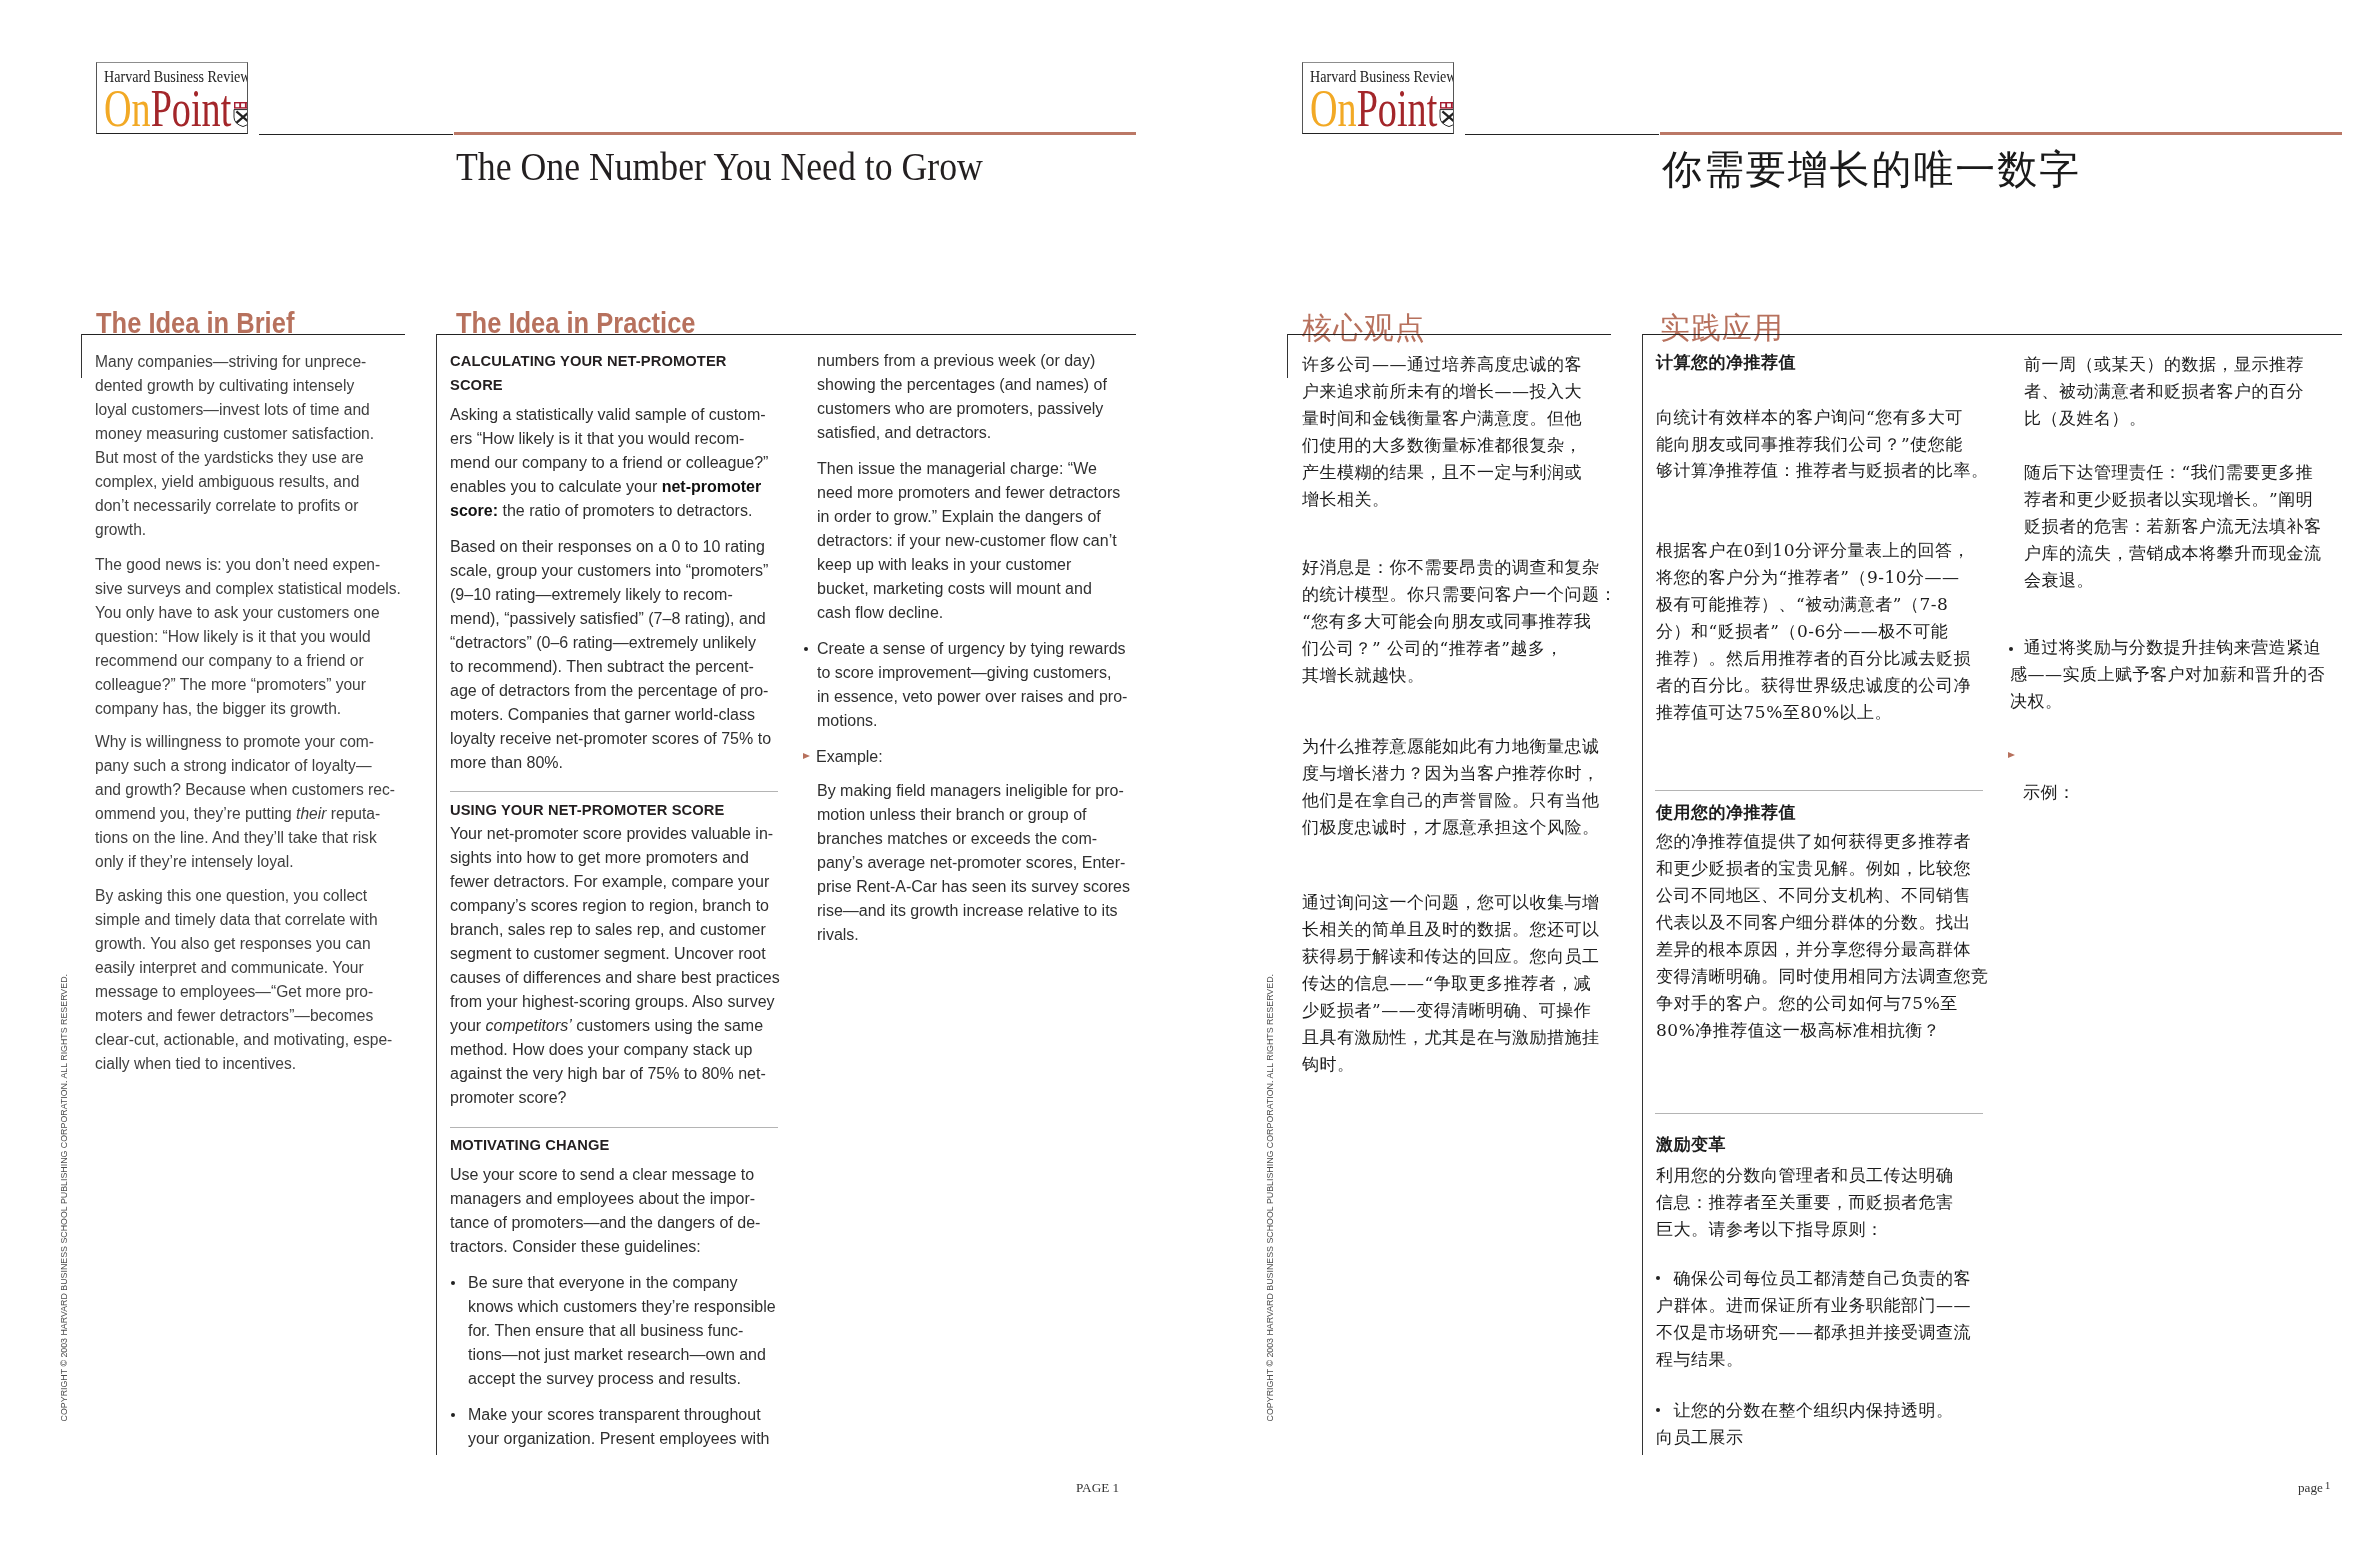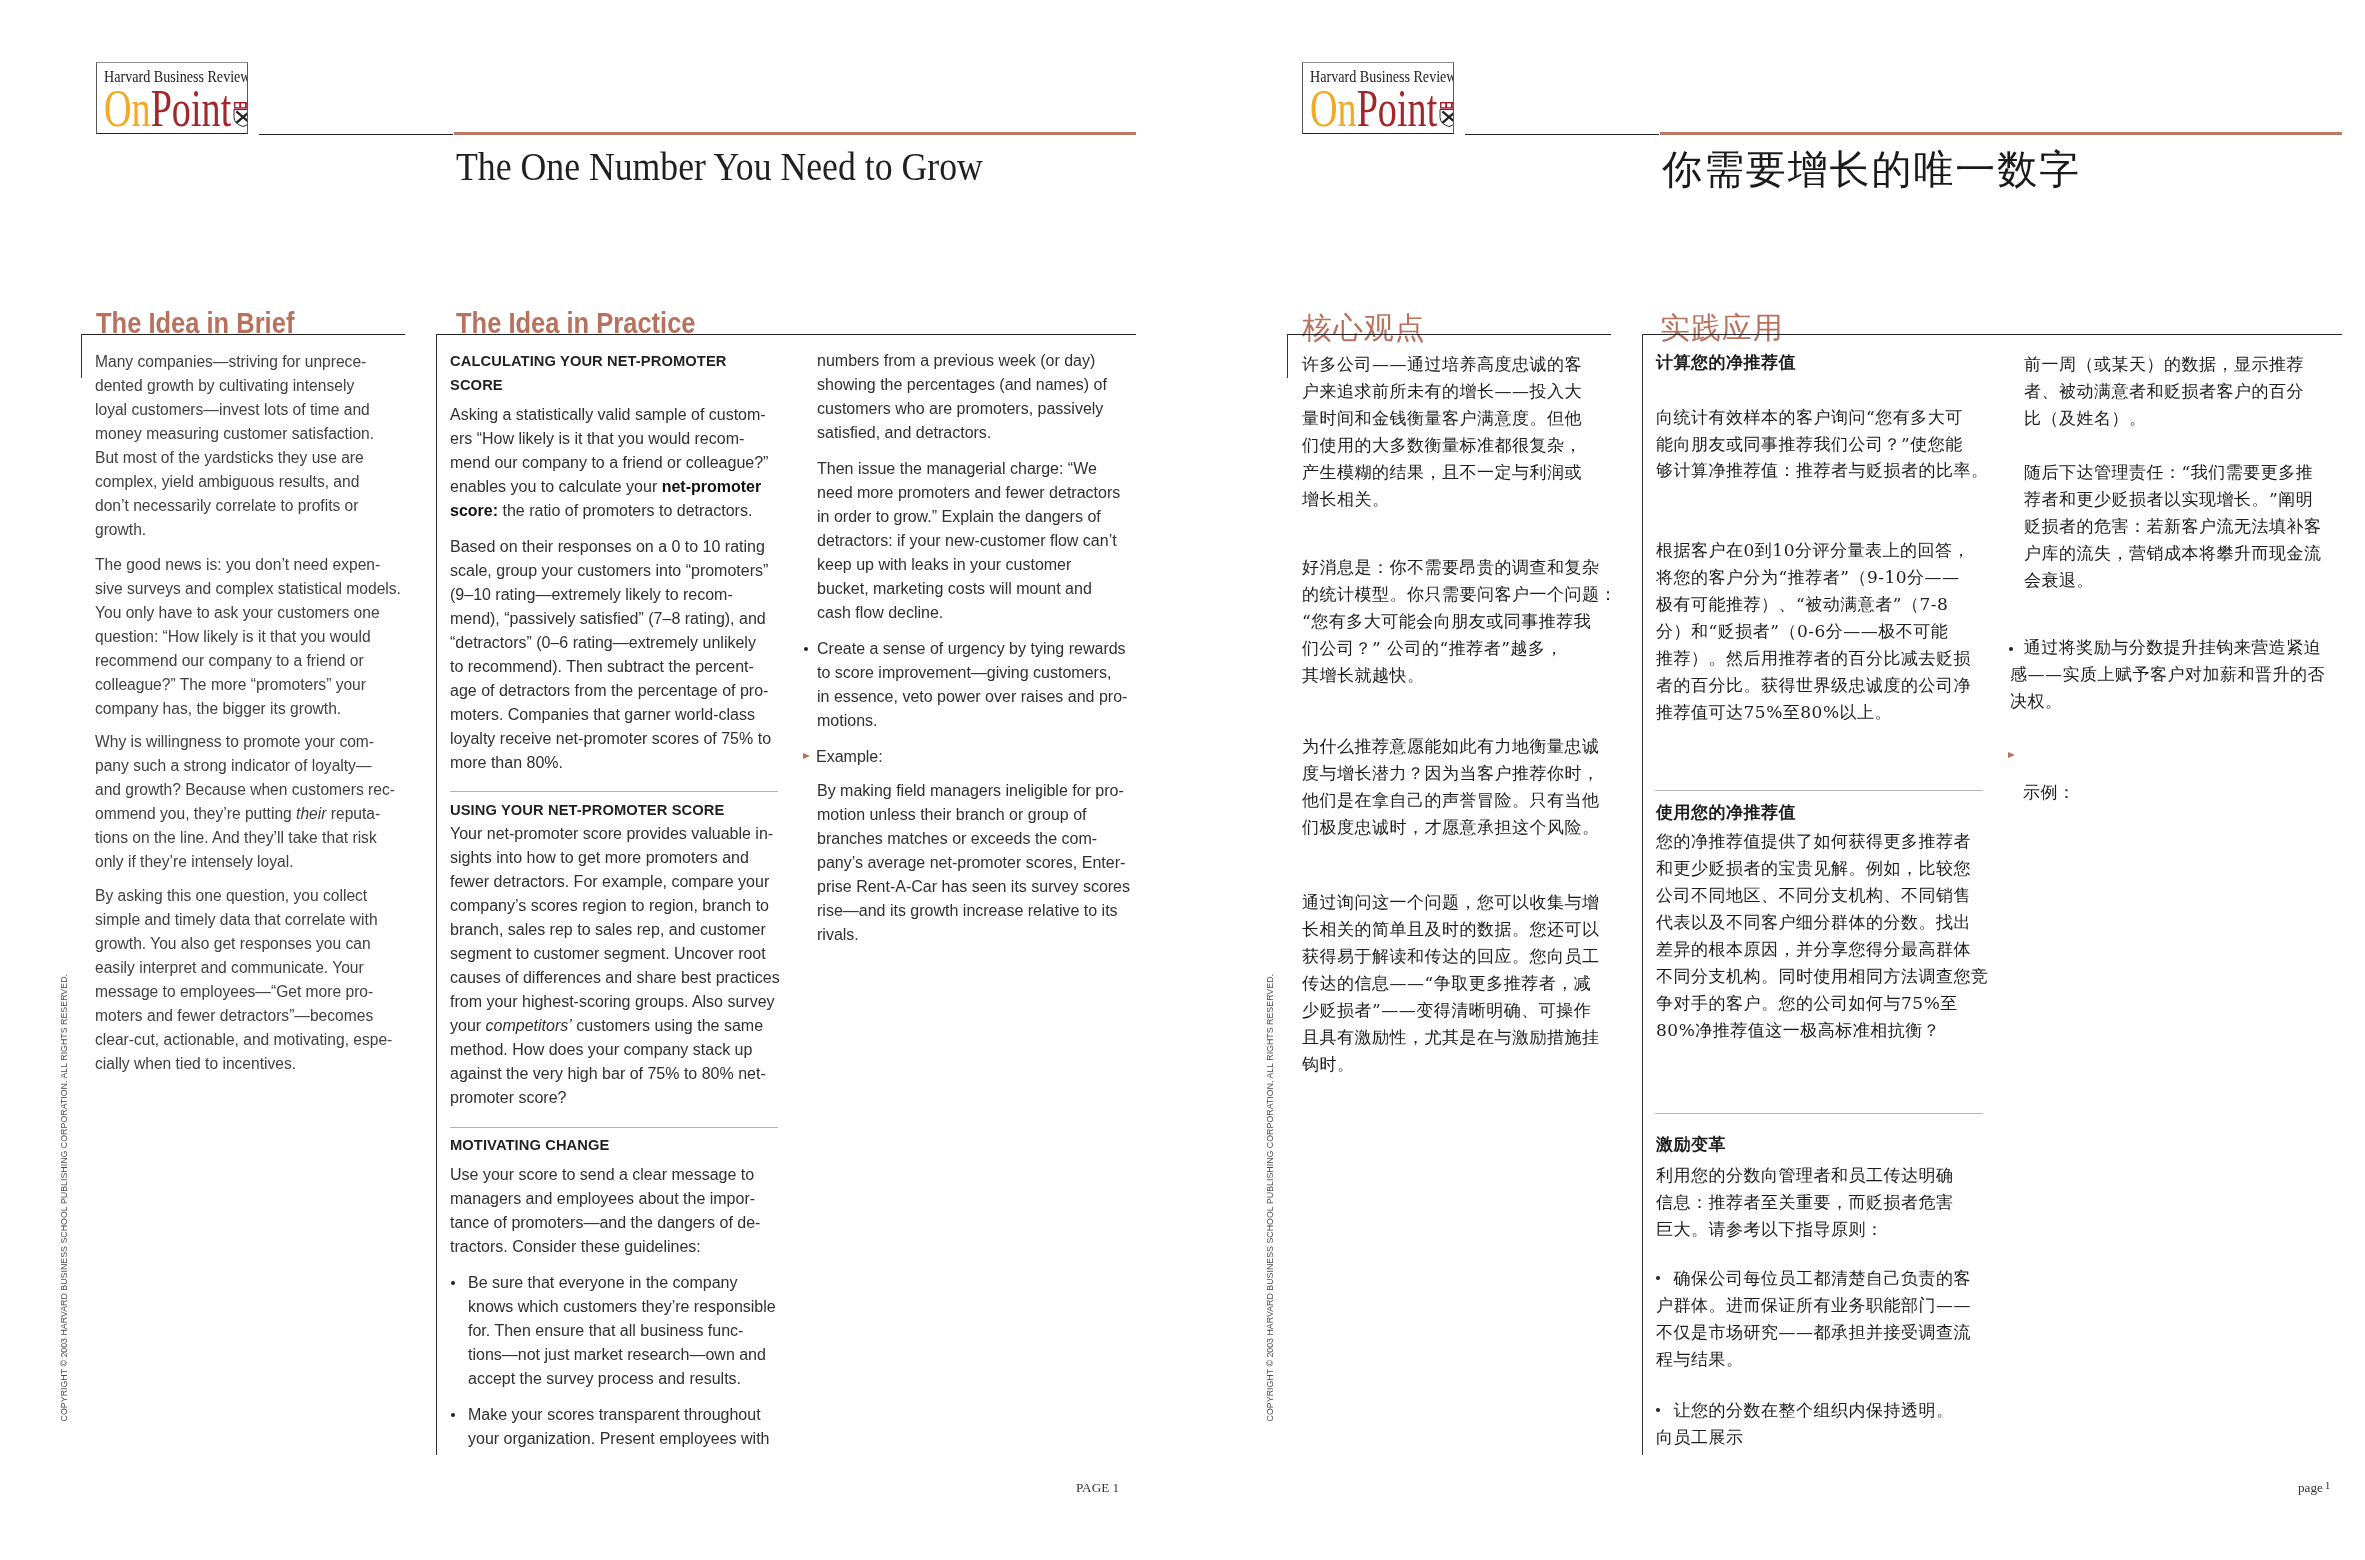--- a/index.html
+++ b/index.html
@@ -285,21 +285,21 @@
       <div class="ln">推荐值可达75%至80%以上。</div>
     </div>
   <div class="divider" style="left:449px;top:790px"></div>
   <div class="tb zh zh-bold" style="left:450px;top:799px;line-height:26.5px">使用您的净推荐值</div>
   <div class="tb zh" style="left:450px;top:828px;line-height:27px">
       <div class="ln">您的净推荐值提供了如何获得更多推荐者</div>
       <div class="ln">和更少贬损者的宝贵见解。例如，比较您</div>
       <div class="ln">公司不同地区、不同分支机构、不同销售</div>
       <div class="ln">代表以及不同客户细分群体的分数。找出</div>
       <div class="ln">差异的根本原因，并分享您得分最高群体</div>
-      <div class="ln">不同分支机构。同时使用相同方法调查您竞</div>
+      <div class="ln">变得清晰明确。同时使用相同方法调查您竞</div>
       <div class="ln">争对手的客户。您的公司如何与75%至</div>
       <div class="ln">80%净推荐值这一极高标准相抗衡？</div>
     </div>
   <div class="divider" style="left:449px;top:1113px"></div>
   <div class="tb zh zh-bold" style="left:450px;top:1131px;line-height:26.5px">激励变革</div>
   <div class="tb zh" style="left:450px;top:1162px;line-height:27px">
       <div class="ln">利用您的分数向管理者和员工传达明确</div>
       <div class="ln">信息：推荐者至关重要，而贬损者危害</div>
       <div class="ln">巨大。请参考以下指导原则：</div>
     </div>

